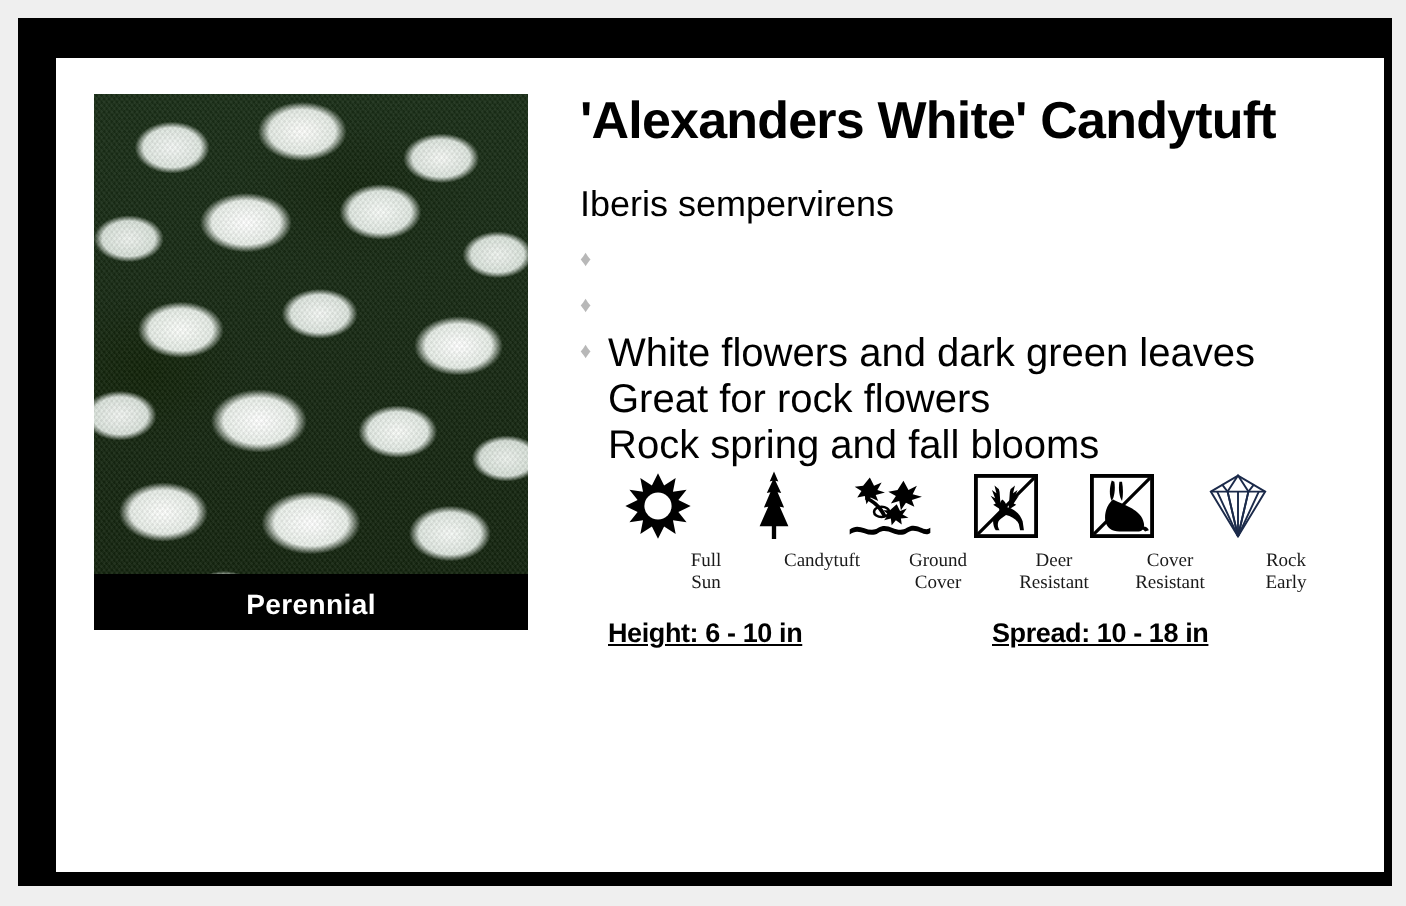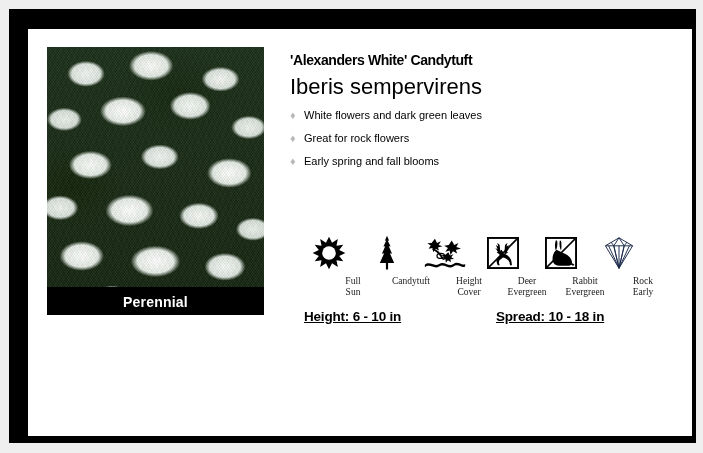--- a/index.html
+++ b/index.html
@@ -109,53 +109,54 @@
   
   #info {
     position: absolute;
     left: 262px;
     top: 18px;
     width: 400px;
   }
   #title {
     font-family: "Liberation Sans", sans-serif;
     font-weight: bold;
-    font-size: 14px;
+    font-size: 26px;
     line-height: 26px;
     color: #000000;
     letter-spacing: -0.4px;
     white-space: nowrap;
   }
   #botanical {
-    margin-top: 3px;
-    font-family: "Liberation Sans", sans-serif;
-    font-size: 22px;
+    margin-top: 18px;
+    font-family: "Liberation Sans", sans-serif;
+    font-size: 18px;
     line-height: 22px;
     color: #000000;
   }
   #bullets {
     margin-top: 6px;
   }
   .bullet-row {
     display: flex;
     align-items: flex-start;
     height: 23px;
   }
   .bullet-marker {
     width: 14px;
     color: #b8b8b8;
     font-size: 11px;
     line-height: 23px;
     text-align: left;
   }
   .bullet-text {
     font-family: "Liberation Sans", sans-serif;
-    font-size: 11px;
+    font-size: 20px;
     line-height: 23px;
     color: #000000;
+    margin-top: 47px;
   }
   
   #icons {
     position: absolute;
     left: 272px;
     top: 204px;
     width: 390px;
     display: flex;
     align-items: flex-start;
   }
@@ -233,21 +234,21 @@
             <span class="bullet-text">White flowers and dark green leaves</span>
           </div>
 
           <div class="bullet-row">
             <span class="bullet-marker">♦</span>
             <span class="bullet-text">Great for rock flowers</span>
           </div>
 
           <div class="bullet-row">
             <span class="bullet-marker">♦</span>
-            <span class="bullet-text">Early spring and fall blooms</span>
+            <span class="bullet-text">Rock spring and fall blooms</span>
           </div>
 
         </div>
       </div>
 
       <div id="icons">
 
         <div class="icon-cell">
           <div class="icon-art">
             <svg width="34" height="34" viewBox="0 0 100 100" aria-hidden="true">
@@ -273,52 +274,52 @@
               <g fill="#000000">
                 <path d="M26 6 L31 16 L40 12 L35 21 L44 24 L33 27 L36 34 L27 30 L22 38 L20 28 L11 30 L16 22 L8 17 L18 16 Z"></path>
                 <path d="M66 10 L72 21 L82 16 L77 26 L88 29 L76 33 L79 41 L69 36 L63 45 L61 34 L51 37 L57 28 L48 23 L59 21 Z"></path>
                 <path d="M58 38 L62 46 L70 43 L65 50 L72 54 L63 55 L64 62 L57 57 L52 63 L51 55 L43 57 L48 50 L42 45 L50 45 Z"></path>
                 <path d="M22 28 C34 34 42 42 46 52 L42 54 C37 44 31 37 20 32 Z"></path>
                 <ellipse cx="40" cy="47" rx="9" ry="6" fill="none" stroke="#000000" stroke-width="3"></ellipse>
                 <path d="M2 68 C14 58 24 74 36 66 C48 58 58 74 70 66 C82 58 90 72 98 66 L98 72 C90 78 82 64 70 72 C58 80 48 64 36 72 C24 80 14 64 2 74 Z"></path>
               </g>
             </svg>
           </div>
-          <div class="icon-label">Height Cover</div>
+          <div class="icon-label">Ground Cover</div>
         </div>
 
         <div class="icon-cell">
           <div class="icon-art">
             <svg width="32" height="32" viewBox="0 0 100 100" aria-hidden="true">
               <rect x="3" y="3" width="94" height="94" fill="#ffffff" stroke="#000000" stroke-width="6"></rect>
               <g fill="#000000">
                 <path d="M36 12 L39 24 L32 18 L35 30 L28 25 L33 38 L26 34 L34 46 L30 48 L42 56 L40 28 Z"></path>
                 <path d="M60 12 L57 24 L64 18 L61 30 L68 25 L63 38 L70 34 L62 46 L66 48 L54 56 L56 28 Z"></path>
                 <path d="M44 40 C40 44 38 52 40 58 L32 66 C28 72 30 82 34 88 L40 88 C36 82 36 74 42 70 L50 64 C58 66 66 70 70 78 L72 88 L78 88 L76 74 C72 62 62 54 52 52 C50 46 48 42 44 40 Z"></path>
               </g>
               <line x1="6" y1="94" x2="94" y2="6" stroke="#000000" stroke-width="5"></line>
             </svg>
           </div>
-          <div class="icon-label">Deer Evergreen</div>
+          <div class="icon-label">Deer Resistant</div>
         </div>
 
         <div class="icon-cell">
           <div class="icon-art">
             <svg width="32" height="32" viewBox="0 0 100 100" aria-hidden="true">
               <rect x="3" y="3" width="94" height="94" fill="#ffffff" stroke="#000000" stroke-width="6"></rect>
               <g fill="#000000">
                 <path d="M34 10 C30 22 30 34 34 42 C38 36 40 24 38 12 Z"></path>
                 <path d="M46 12 C44 24 46 36 50 42 C52 34 52 22 50 12 Z"></path>
                 <path d="M36 40 C26 48 22 62 24 74 C26 84 34 90 46 90 L74 90 C82 90 86 84 84 76 C82 66 74 58 62 52 C54 48 44 44 36 40 Z"></path>
                 <path d="M76 84 C84 80 90 82 92 88 L86 90 C84 86 80 86 76 88 Z"></path>
               </g>
               <line x1="6" y1="94" x2="94" y2="6" stroke="#000000" stroke-width="5"></line>
             </svg>
           </div>
-          <div class="icon-label">Rabbit Evergreen</div>
+          <div class="icon-label">Cover Resistant</div>
         </div>
 
         <div class="icon-cell">
           <div class="icon-art">
             <svg width="40" height="34" viewBox="0 0 100 84" aria-hidden="true">
               <g fill="none" stroke="#1b2a4a" stroke-width="2.4">
                 <path d="M16 24 L50 4 L84 24 L50 80 Z"></path>
                 <path d="M16 24 L84 24"></path>
                 <path d="M30 15 L37 24 L50 80"></path>
                 <path d="M70 15 L63 24 L50 80"></path>

